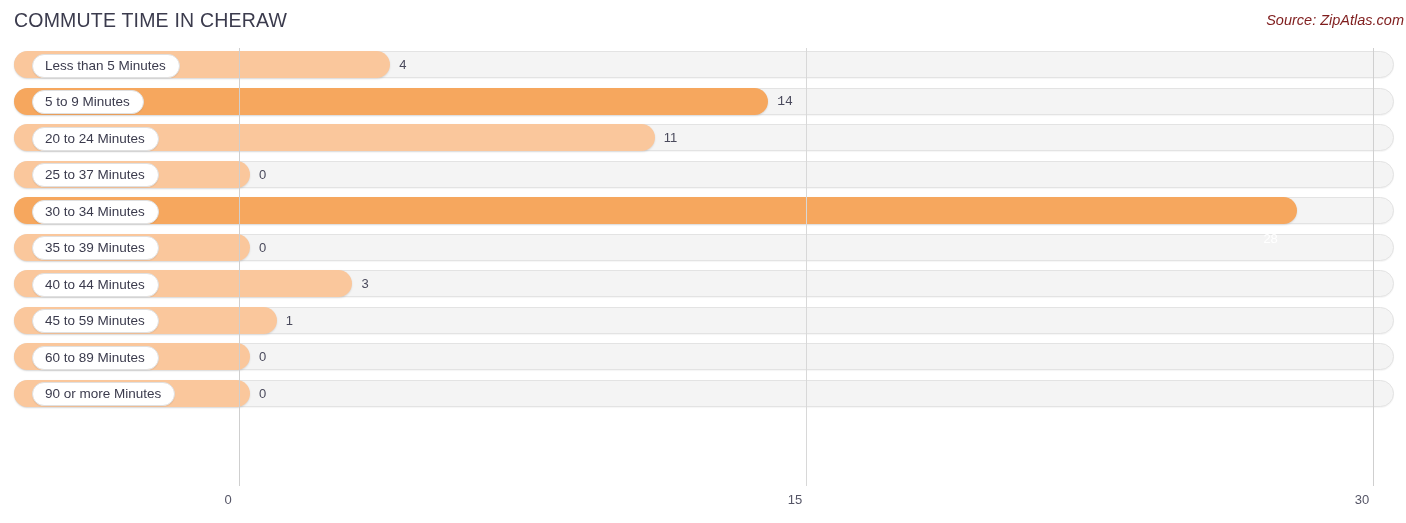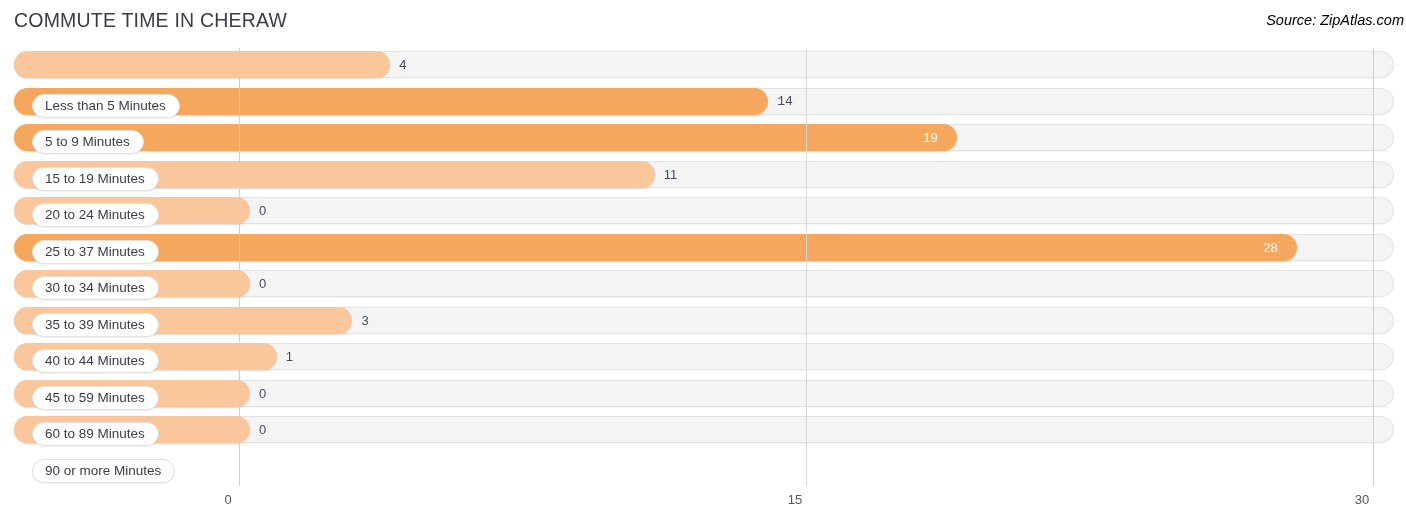--- a/index.html
+++ b/index.html
@@ -34,21 +34,21 @@
     letter-spacing: 0.2px;
     color: #3b3b4d;
     white-space: nowrap;
   }
   .chart-source {
     position: absolute;
     right: 12px;
     top: 12px;
     font-size: 14.5px;
     font-style: italic;
-    color: #000000;
+    color: #7f1d1d;
     white-space: nowrap;
   }
 
   
   .plot {
     position: absolute;
     left: 0;
     top: 48px;
     width: 1406px;
     height: 438px;
@@ -114,21 +114,20 @@
     line-height: 22px;
     padding: 0 13px 0 12px;
     background: #ffffff;
     border: 1px solid #e0e0e0;
     border-radius: 12px;
     font-size: 13.5px;
     color: #3b3b4d;
     white-space: nowrap;
     z-index: 4;
     box-shadow: 0 1px 1px rgba(0,0,0,0.06);
-    margin-top: 40px;
   }
 
   .value {
     position: absolute;
     top: 9px;
     font-size: 13px;
     color: #4a4a5c;
     white-space: nowrap;
     z-index: 5;
   }
@@ -171,41 +170,35 @@
         <div class="value" style="left: 399.2px;">4</div>
       </div>
       <div class="row">
         <div class="track"></div>
         <div class="bar dark" style="width: 754.2px;"></div>
         <div class="label-pill">5 to 9 Minutes</div>
         <div class="value" style="left: 777.2px; font-family: Liberation Mono, monospace;">14</div>
       </div>
       <div class="row">
         <div class="track"></div>
-        <div class="bar dark" style="width: 943.2px;"></div>
-        <div class="label-pill">15 to 19 Minutes</div>
-        <div class="value inside" style="left: 923.2px;">19</div>
-      </div>
-      <div class="row">
-        <div class="track"></div>
         <div class="bar light" style="width: 640.8px;"></div>
         <div class="label-pill">20 to 24 Minutes</div>
         <div class="value" style="left: 663.8px;">11</div>
       </div>
       <div class="row">
         <div class="track"></div>
         <div class="bar light" style="width: 236px;"></div>
         <div class="label-pill">25 to 37 Minutes</div>
         <div class="value" style="left: 259px;">0</div>
       </div>
       <div class="row">
         <div class="track"></div>
         <div class="bar dark" style="width: 1283.4px;"></div>
         <div class="label-pill">30 to 34 Minutes</div>
-        <div class="value inside" style="left: 1263.4px;">28</div>
+        <div class="value inside" style="left: 1263.4px; margin-top: 28px;">28</div>
       </div>
       <div class="row">
         <div class="track"></div>
         <div class="bar light" style="width: 236px;"></div>
         <div class="label-pill">35 to 39 Minutes</div>
         <div class="value" style="left: 259px;">0</div>
       </div>
       <div class="row">
         <div class="track"></div>
         <div class="bar light" style="width: 338.4px;"></div>

